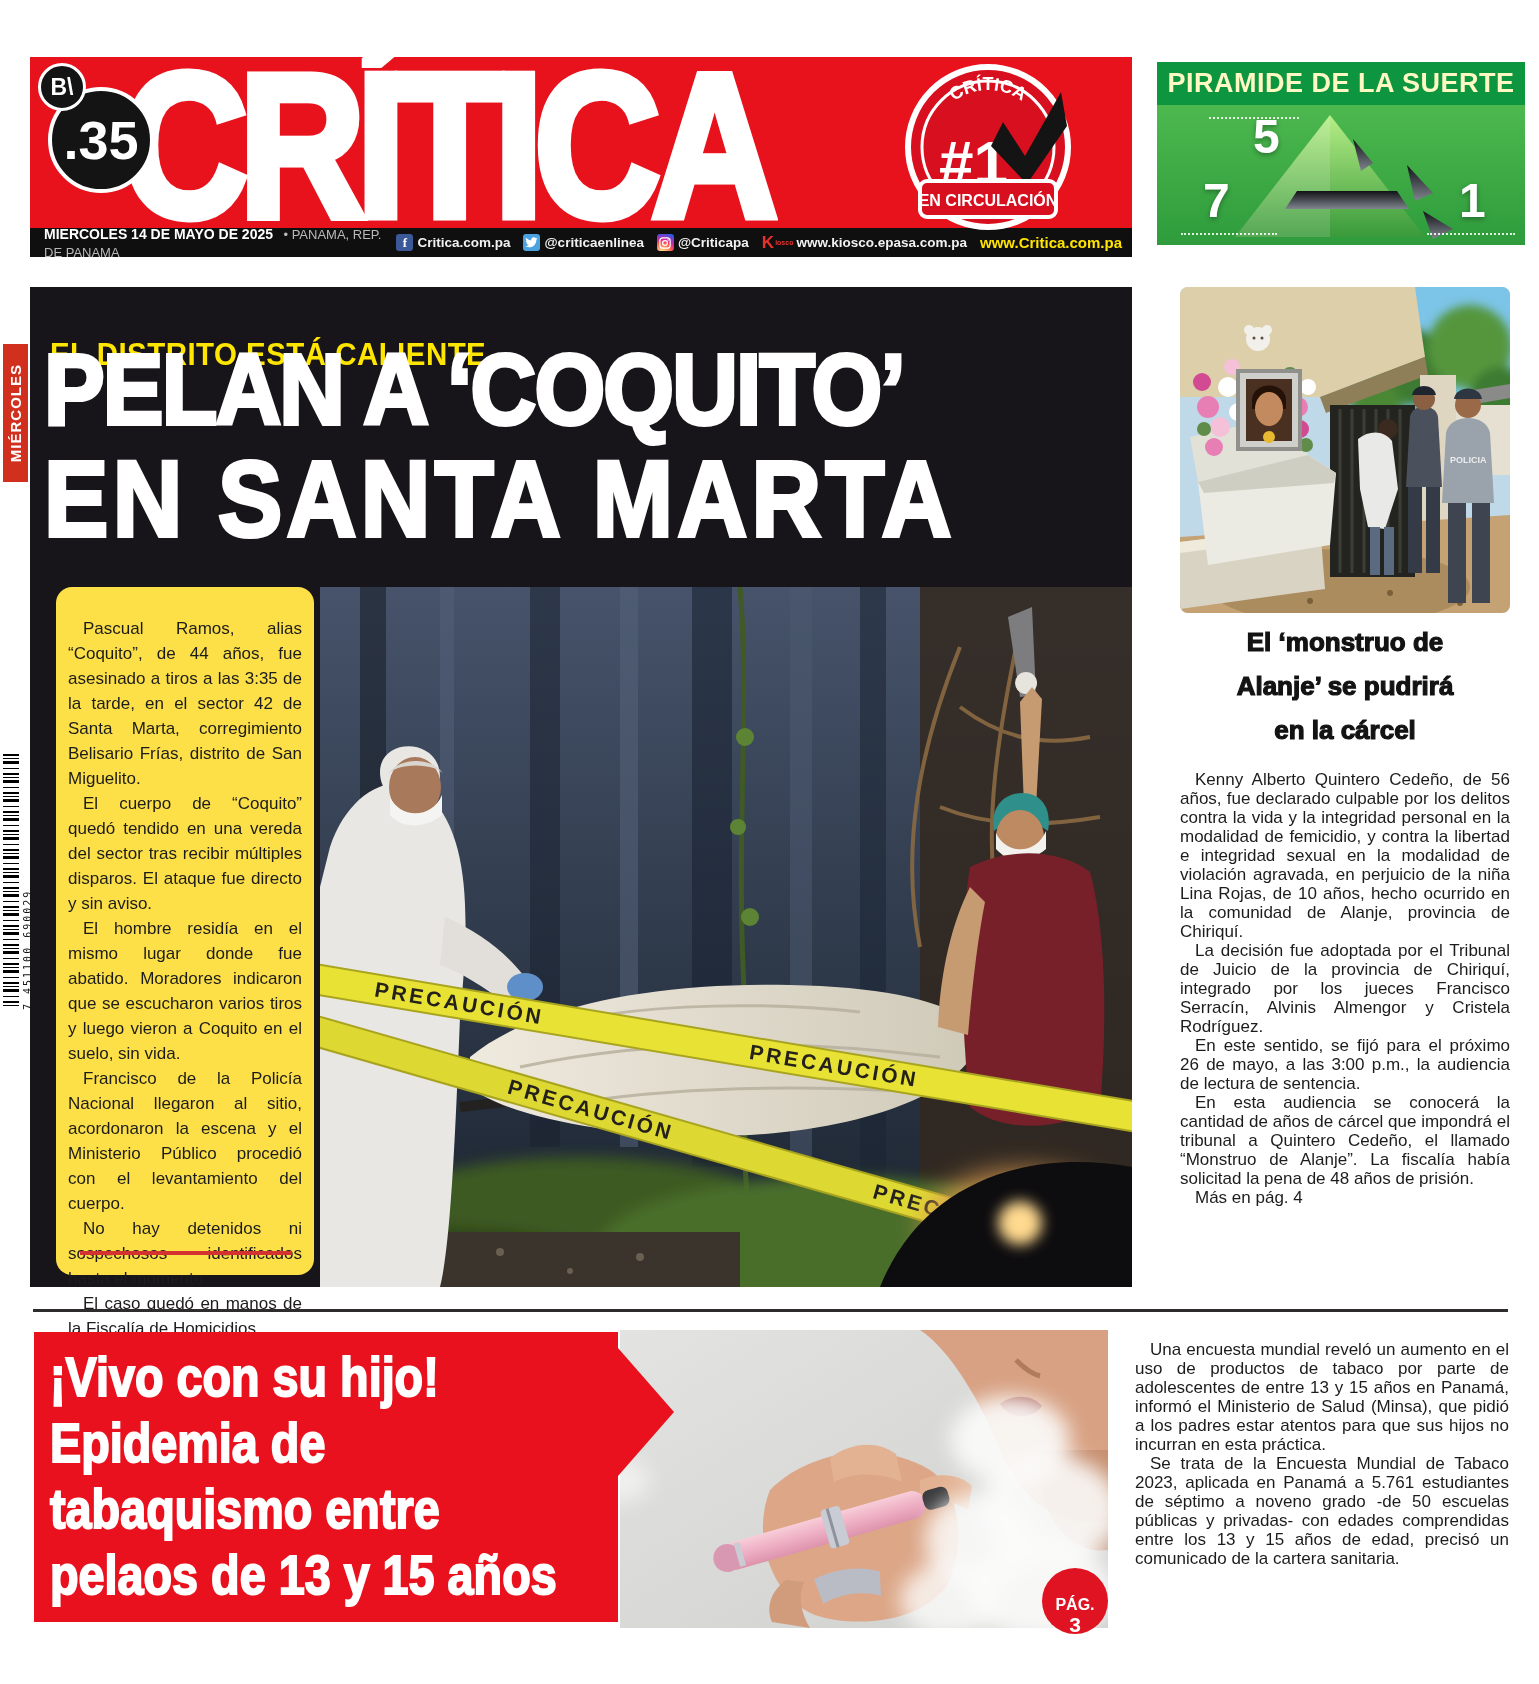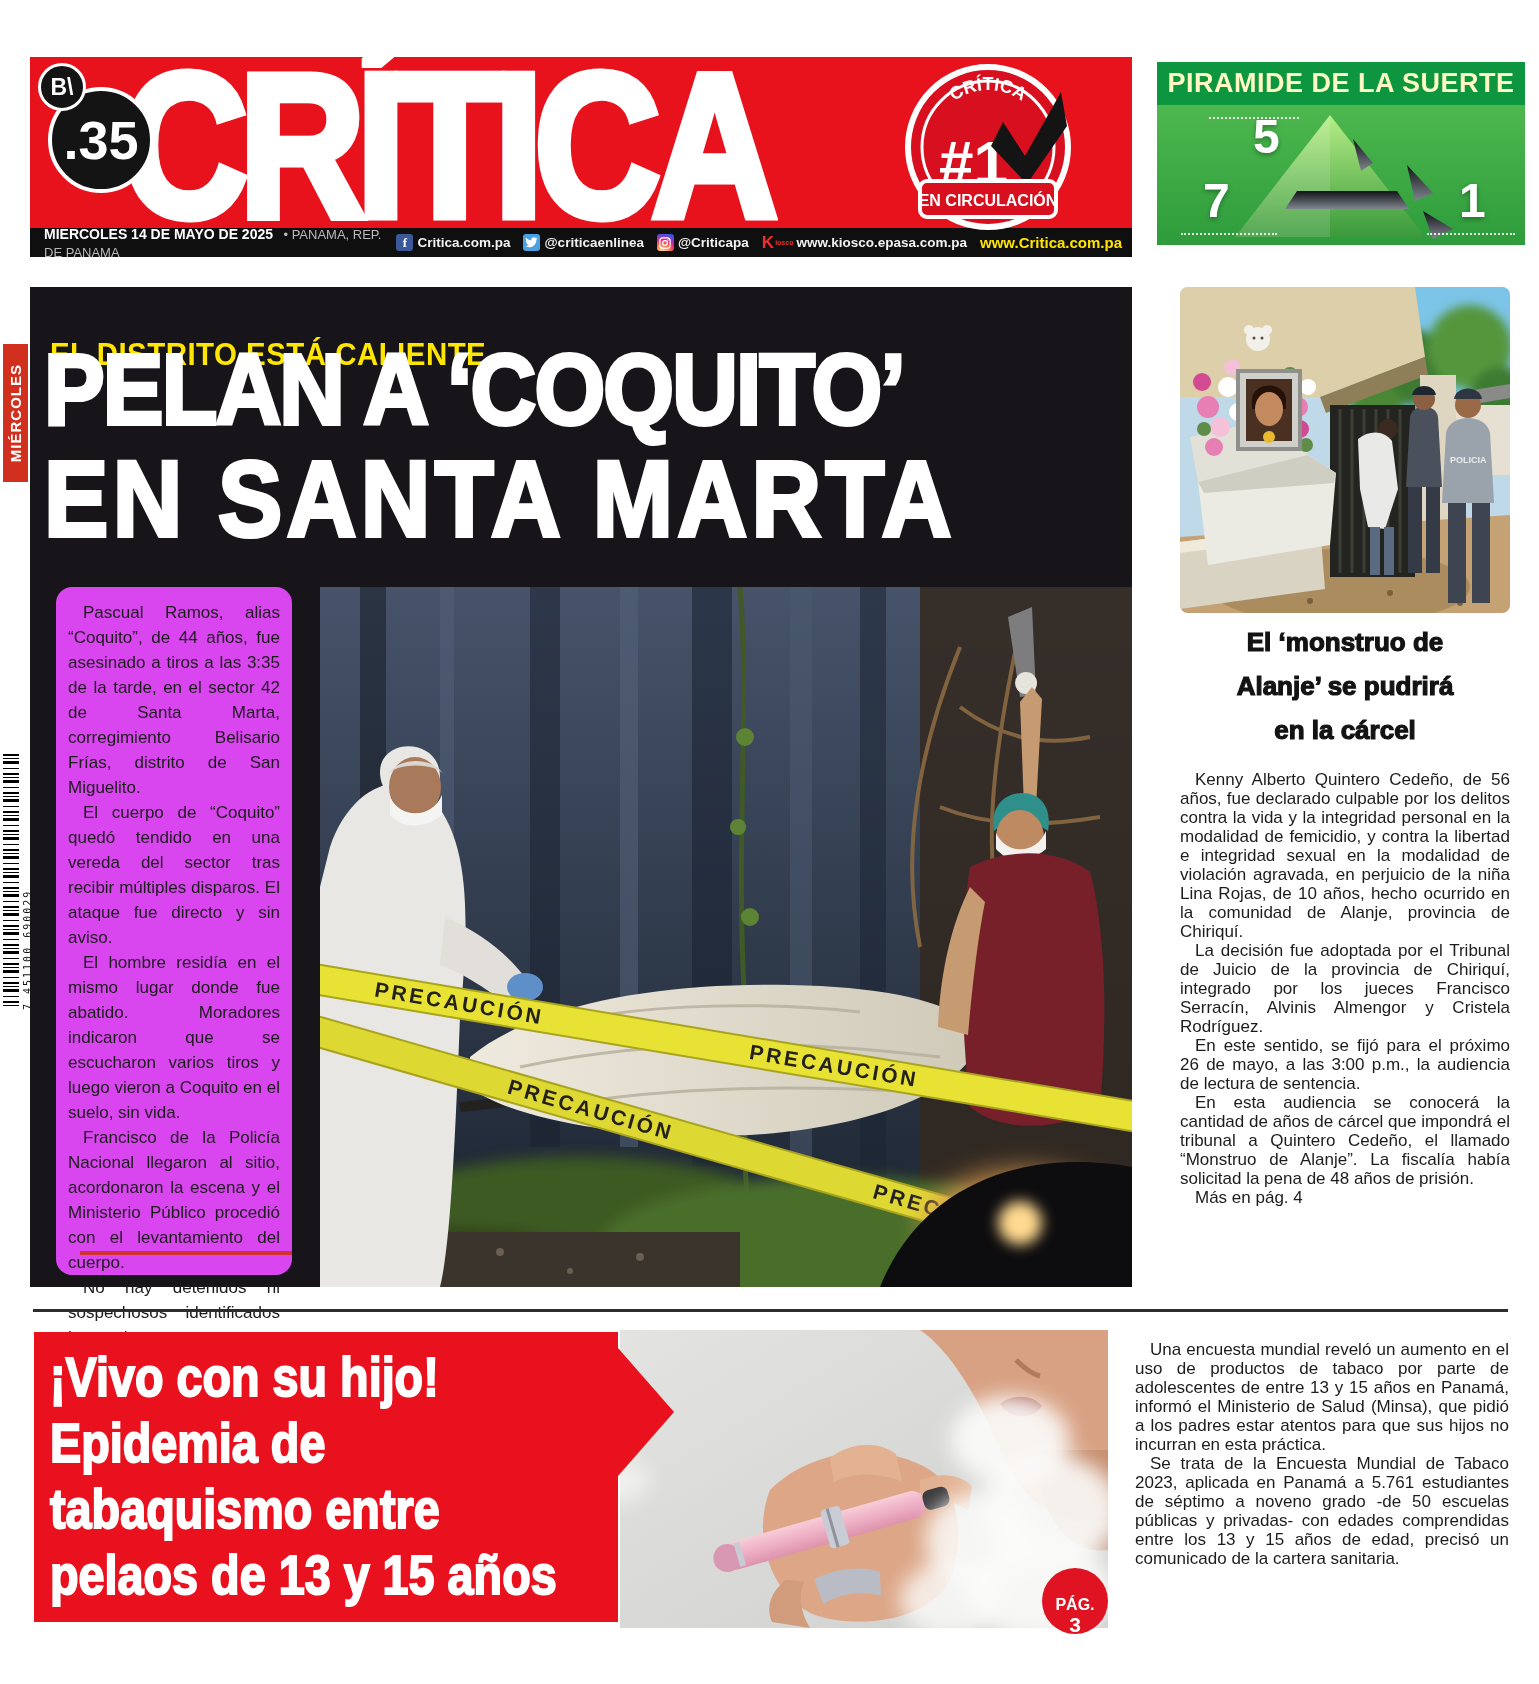--- a/index.html
+++ b/index.html
@@ -62,22 +62,22 @@
   
   .black-box { position:absolute; left:30px; top:287px; width:1102px; height:1000px; background:#17141a; }
   .kicker { position:absolute; left:20px; top:14px;margin-top:36px; }
   .kicker span { display:inline-block; color:#ffe600; font-weight:bold; font-size:31px;
     letter-spacing:0.5px; transform:scaleX(0.95); transform-origin:0 0; white-space:nowrap; }
   .headline { position:absolute; left:14px; top:50px; }
   .hl { display:block; color:#fff; font-weight:bold; white-space:nowrap;
     -webkit-text-stroke:4px #fff; transform:scaleX(0.9); transform-origin:0 0; }
   .hl1 { font-size:101px; letter-spacing:-2px; line-height:104px; }
   .hl2 { font-size:107px; letter-spacing:5px; line-height:116px; }
-  .story-panel { position:absolute; left:26px; top:300px; width:236px; height:688px;
-    background:#d946ef; border-radius:16px; padding:13px 12px 40px 12px; }
+  .story-panel { position:absolute; left:26px; top:300px; width:258px; height:688px;
+    background:#fde047; border-radius:16px; padding:29px 12px 40px 12px; }
   .story-p { font-size:17px; line-height:25px; text-align:justify; color:#1c1c1c; text-indent:15px; }
   .story-rule { position:absolute; left:24px; bottom:20px; width:212px; height:4px; background:#d43131; }
   .main-photo-wrap { position:absolute; left:290px; top:300px; width:812px; height:700px; }
   .main-photo-wrap svg { width:100%; height:100%; display:block; }
   
   .coffin-wrap { position:absolute; left:1180px; top:287px; width:330px; height:326px;
     border-radius:8px; overflow:hidden; }
   .coffin-wrap svg { width:100%; height:100%; display:block; }
   .right-headline { position:absolute; left:1164px; top:620px; width:362px; text-align:center; }
   .right-headline span { display:block; font-size:26px; line-height:44px; font-weight:bold;

